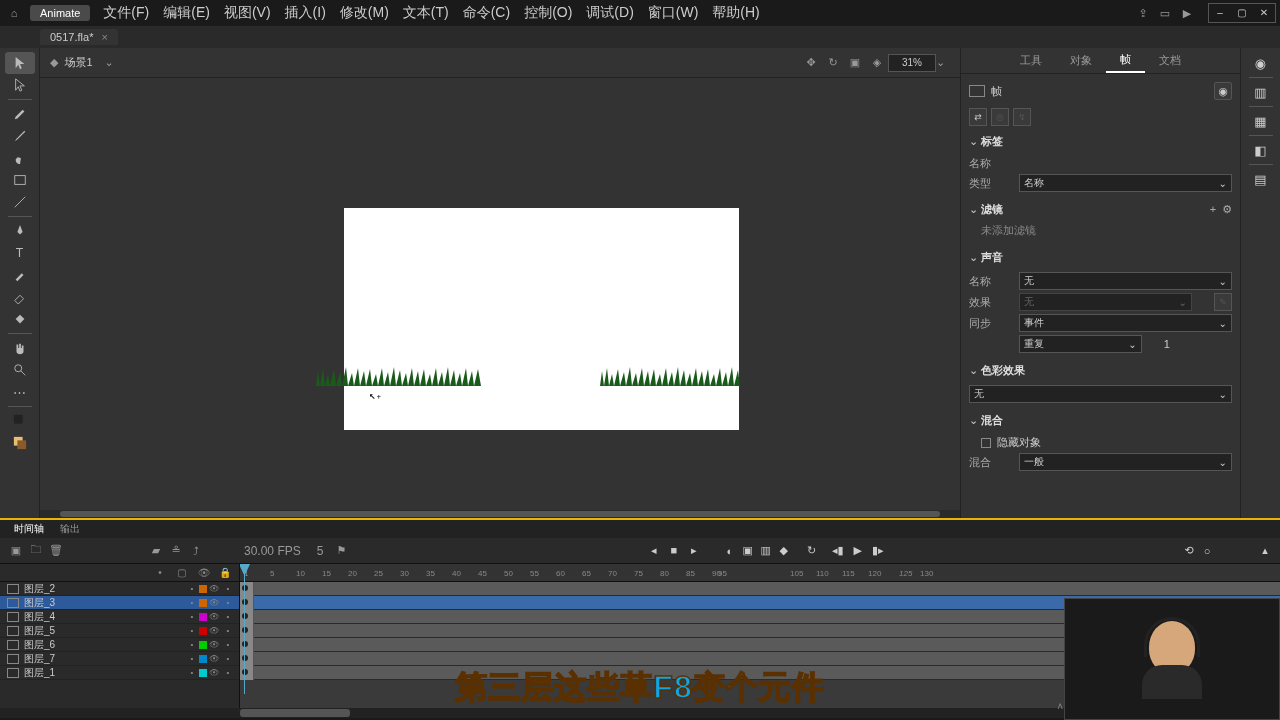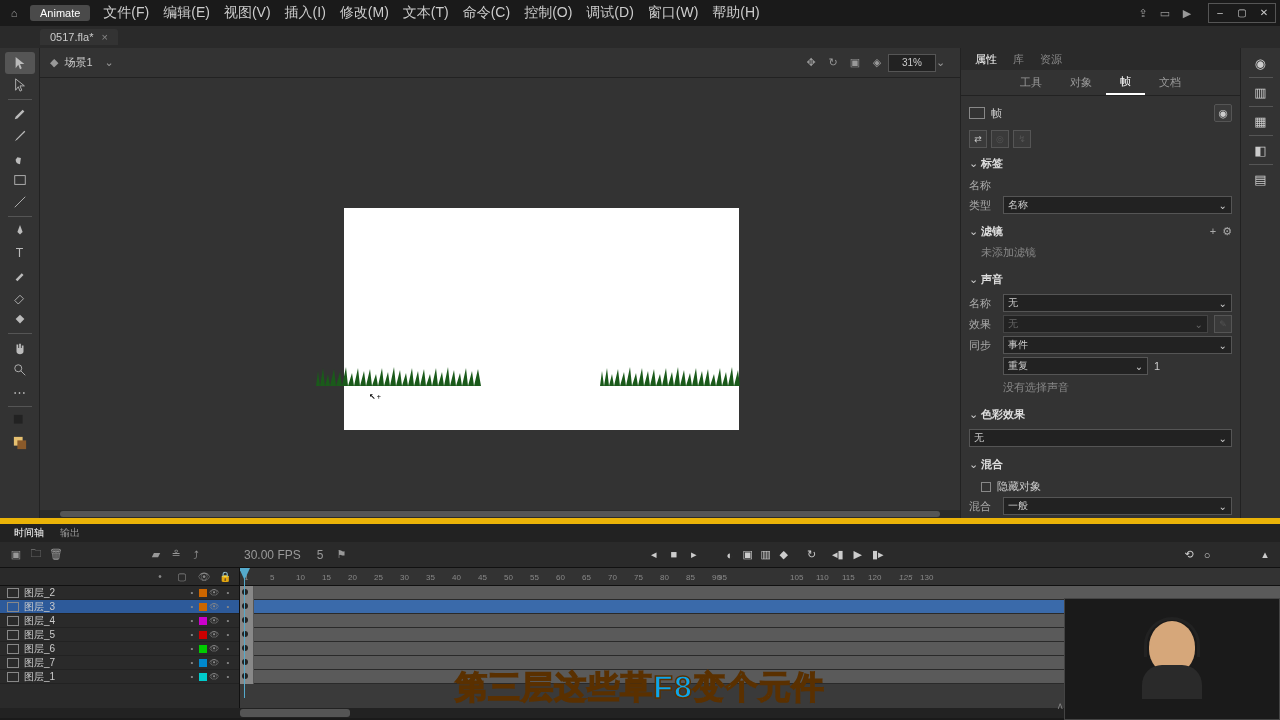--- a/index.html
+++ b/index.html
@@ -58,36 +58,36 @@
 .ptab.active { color: #fff; }
 .sub-tabs { height: 26px; display: flex; align-items: center; justify-content: center; gap: 0; border-bottom: 1px solid #222; }
 .stab { padding: 4px 14px; color: #999; cursor: pointer; font-size: 11px; }
 .stab.active { color: #fff; border-bottom: 2px solid #fff; }
 .panel-body { flex: 1; overflow: auto; padding: 4px 8px; font-size: 11px; }
 .section { margin-bottom: 6px; }
 .sec-header { display: flex; align-items: center; padding: 4px 0; cursor: pointer; }
 .sec-header .arrow { width: 12px; color: #ccc; }
 .sec-title { font-weight: bold; color: #ddd; }
 .sec-icons { margin-left: auto; display: flex; gap: 6px; color: #aaa; }
-.field-row { display: flex; align-items: center; margin: 3px 0; gap: 6px; }
+.field-row { display: flex; align-items: center; margin: 3px 0; gap: 22px; }
 .field-label { width: 28px; color: #aaa; }
 .field-input { flex: 1; height: 18px; background: #222; border: 1px solid #555; color: #ccc; padding: 0 4px; font-size: 10px; }
 .field-select { flex: 1; height: 18px; background: #222; border: 1px solid #555; color: #ccc; padding: 0 4px; font-size: 10px; display: flex; align-items: center; justify-content: space-between; }
 .field-select.disabled { color: #666; border-color: #444; }
 .small-btn { width: 18px; height: 18px; background: #3a3a3a; border: 1px solid #555; text-align: center; color: #ccc; font-size: 9px; line-height: 16px; cursor: pointer; }
 .sec-note { color: #888; padding: 2px 0 2px 12px; }
 .icon-row { display: flex; gap: 4px; padding: 4px 0; }
 .frame-row { display: flex; align-items: center; padding: 4px 0; }
 .frame-icon { width: 16px; height: 12px; border: 1px solid #888; margin-right: 6px; }
 .prop-gear { margin-left: auto; width: 18px; height: 18px; background: #3a3a3a; border: 1px solid #555; display: flex; align-items: center; justify-content: center; border-radius: 2px; cursor: pointer; }
 .checkbox-row { display: flex; align-items: center; gap: 6px; margin: 3px 0 3px 12px; }
 .checkbox { width: 10px; height: 10px; border: 1px solid #888; }
 
 
-.timeline-wrap { height: 200px; background: #2a2a2a; display: flex; flex-direction: column; border-top: 6px solid #eab308; }
+.timeline-wrap { height: 200px; background: #2a2a2a; display: flex; flex-direction: column; border-top: 2px solid #eab308; }
 .tl-tabs { height: 18px; display: flex; align-items: center; padding: 0 6px; font-size: 10px; background: #222; }
 .tl-tab { padding: 0 8px; color: #999; cursor: pointer; }
 .tl-tab.active { color: #fff; }
 .tl-controls { height: 26px; display: flex; align-items: center; padding: 0 6px; border-bottom: 1px solid #111; }
 .tlc-btn { width: 20px; text-align: center; color: #999; cursor: pointer; }
 .tlc-spacer { flex: 1; }
 .fps-box { color: #999; font-size: 12px; margin: 0 8px; }
 .playback { display: flex; gap: 2px; margin: 0 8px; }
 .pb-btn { width: 18px; text-align: center; color: #ccc; cursor: pointer; }
 .tl-main { flex: 1; display: flex; overflow: hidden; }
@@ -278,25 +278,20 @@
         </div>
         <div class="cursor-indicator">↖₊</div>
       </div>
       <div class="scroll-h">
           <div class="scroll-h-thumb"></div>
         </div>
     </div>
   </div>
 
   <div class="right-panel">
-    <div class="panel-tabs">
-      <span class="ptab active">属性</span>
-      <span class="ptab">库</span>
-      <span class="ptab">资源</span>
-    </div>
     <div class="sub-tabs">
       <span class="stab">工具</span>
       <span class="stab">对象</span>
       <span class="stab active">帧</span>
       <span class="stab">文档</span>
     </div>
     <div class="panel-body">
       <div class="frame-row">
         <span class="frame-icon"></span>
         <span>帧</span>
@@ -365,21 +360,20 @@
             </div>
           </div>
         <div class="field-row">
             <span class="field-label"></span>
             <div class="field-select" style="flex:0.7">
               <span>重复</span>
               <span>⌄</span>
             </div>
             <span style="width:20px;color:#ccc">1</span>
           </div>
-        <div class="sec-note" style="padding-left:34px">没有选择声音</div>
       </div>
 
       <div class="section">
         <div class="sec-header">
             <span class="arrow">⌄</span>
             <span class="sec-title">色彩效果</span>
           </div>
         <div class="field-row">
             <div class="field-select">
               <span>无</span>

